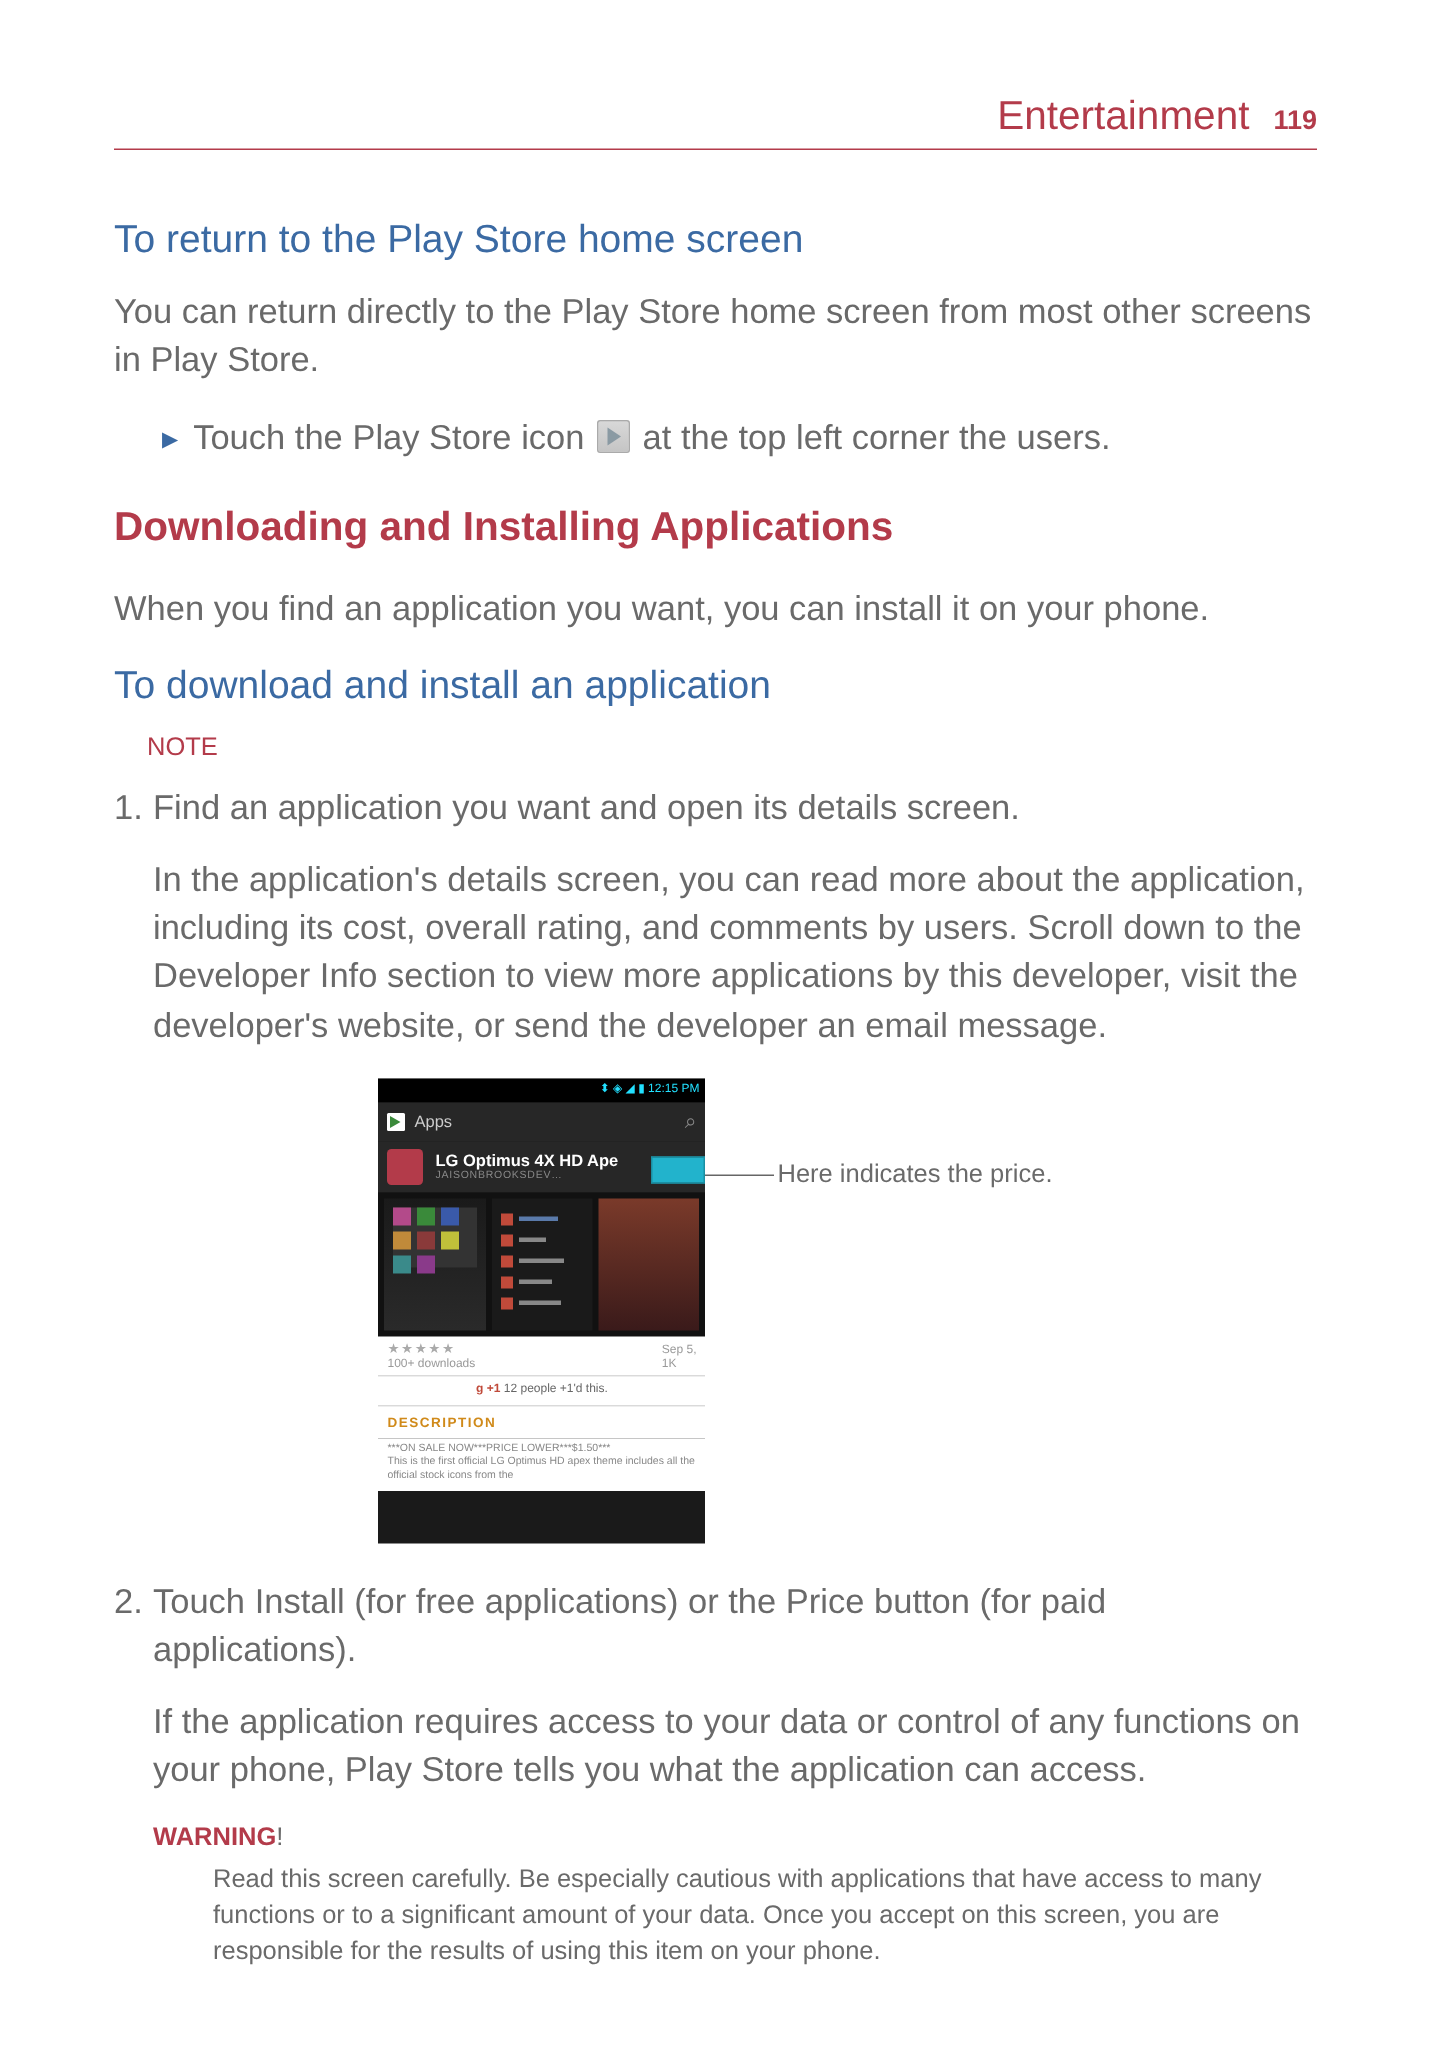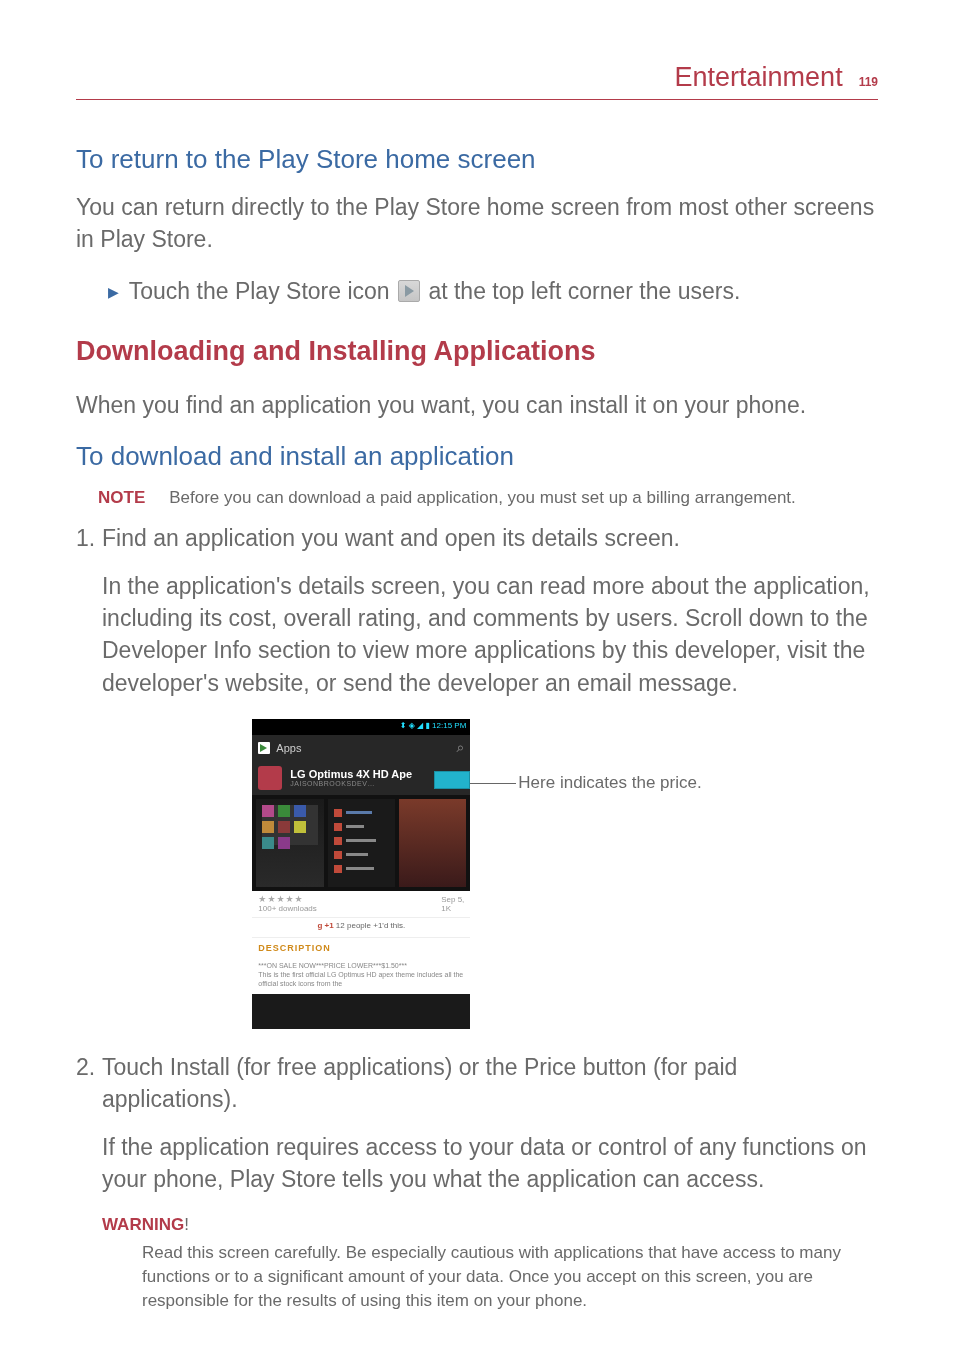--- a/index.html
+++ b/index.html
@@ -26,21 +26,21 @@
     margin-bottom: 44px;
   }
   .header-title {
     color: #b33b4a;
     font-size: 27px;
     font-weight: 300;
     margin-right: 16px;
   }
   .page-num {
     color: #b33b4a;
-    font-size: 12px;
+    font-size: 18px;
     font-weight: 700;
   }
   .h-blue {
     color: #3b6aa3;
     font-size: 26px;
     font-weight: 400;
     margin-bottom: 16px;
   }
   .body-text {
     font-size: 23px;
@@ -97,21 +97,21 @@
   }
   .note-row {
     display: flex;
     margin-left: 22px;
     margin-bottom: 14px;
     font-size: 17px;
     color: #6a6a6a;
   }
   .note-label {
     color: #b33b4a;
-    font-weight: 700;
+    font-weight: 400;
     font-size: 17px;
     margin-right: 24px;
     flex-shrink: 0;
   }
   .ol-row {
     display: flex;
     font-size: 23px;
     color: #6a6a6a;
     line-height: 1.4;
     margin-bottom: 16px;
@@ -362,21 +362,20 @@
   </span>
 </div>
 
 <div class="h-red">Downloading and Installing Applications</div>
 <div class="body-text">When you find an application you want, you can install it on your phone.</div>
 
 <div class="h-blue">To download and install an application</div>
 
 <div class="note-row">
   <span class="note-label">NOTE</span>
-  <span>Before you can download a paid application, you must set up a billing arrangement.</span>
 </div>
 
 <div class="ol-row">
   <span class="ol-num">1.</span>
   <span class="ol-body">Find an application you want and open its details screen.</span>
 </div>
 <div class="indent-block">In the application's details screen, you can read more about the application, including its cost, overall rating, and comments by users. Scroll down to the Developer Info section to view more applications by this developer, visit the developer's website, or send the developer an email message.</div>
 
 <div class="figure-area">
   <div class="phone-shot">

